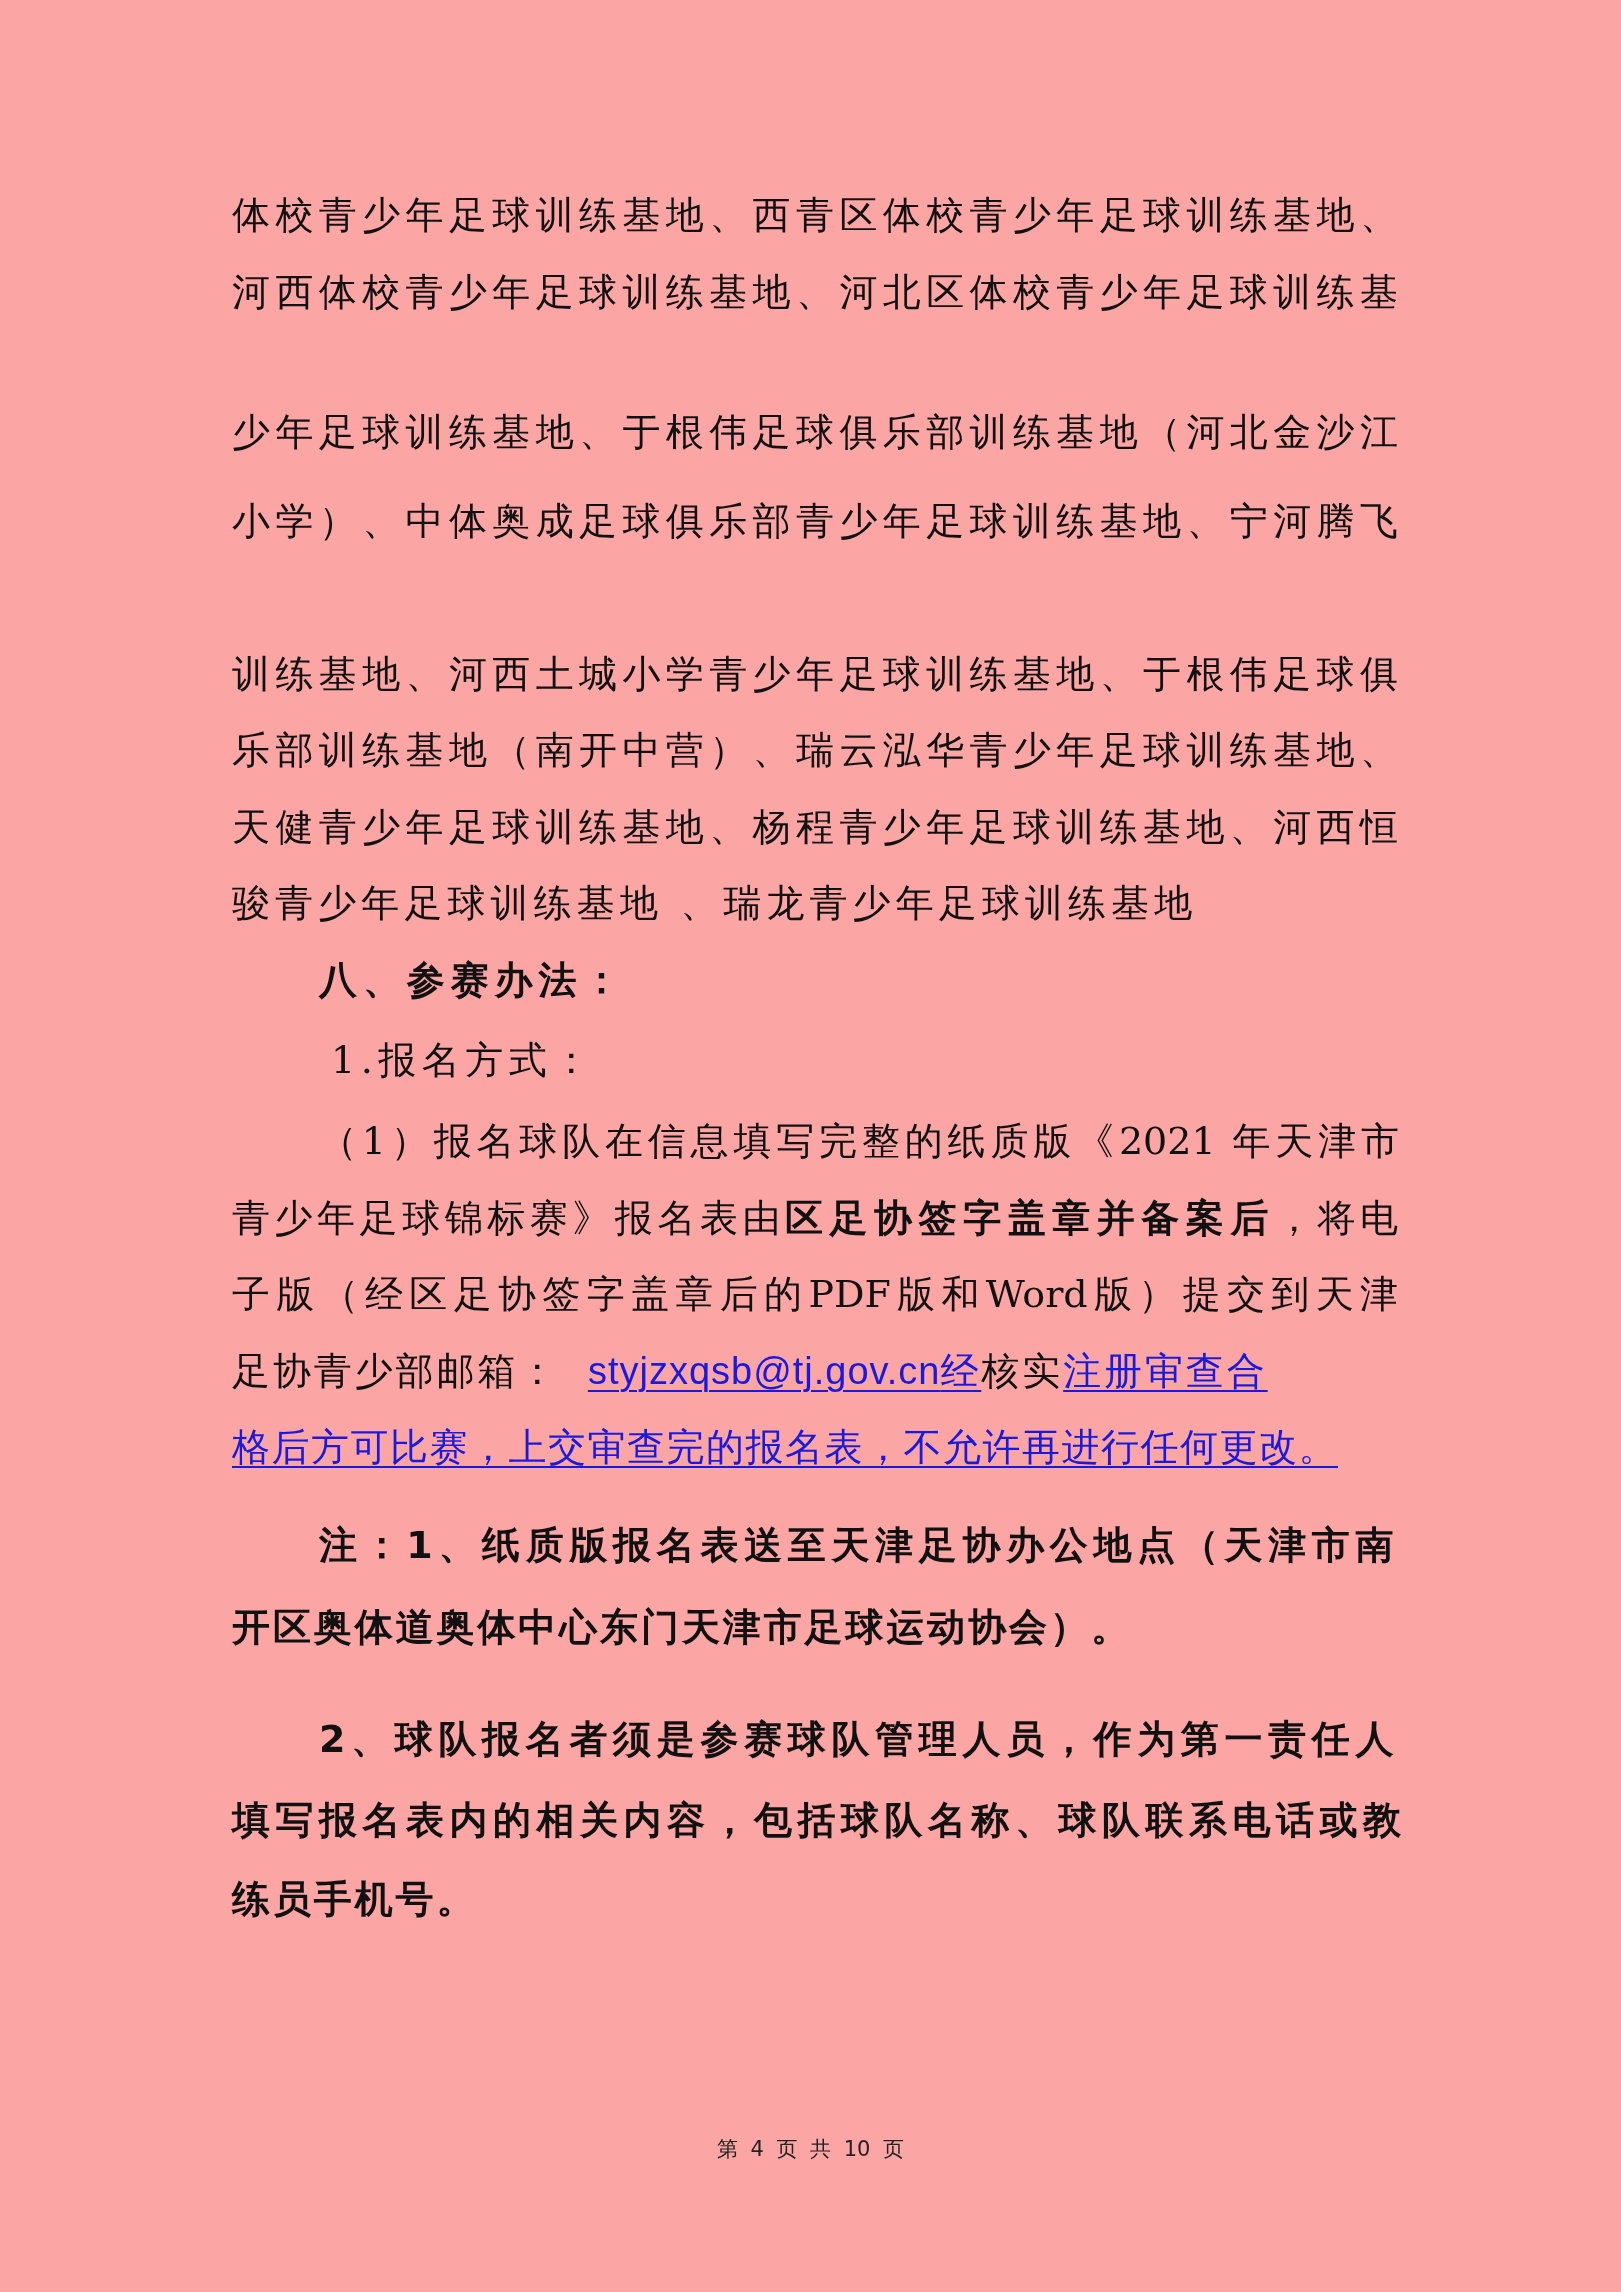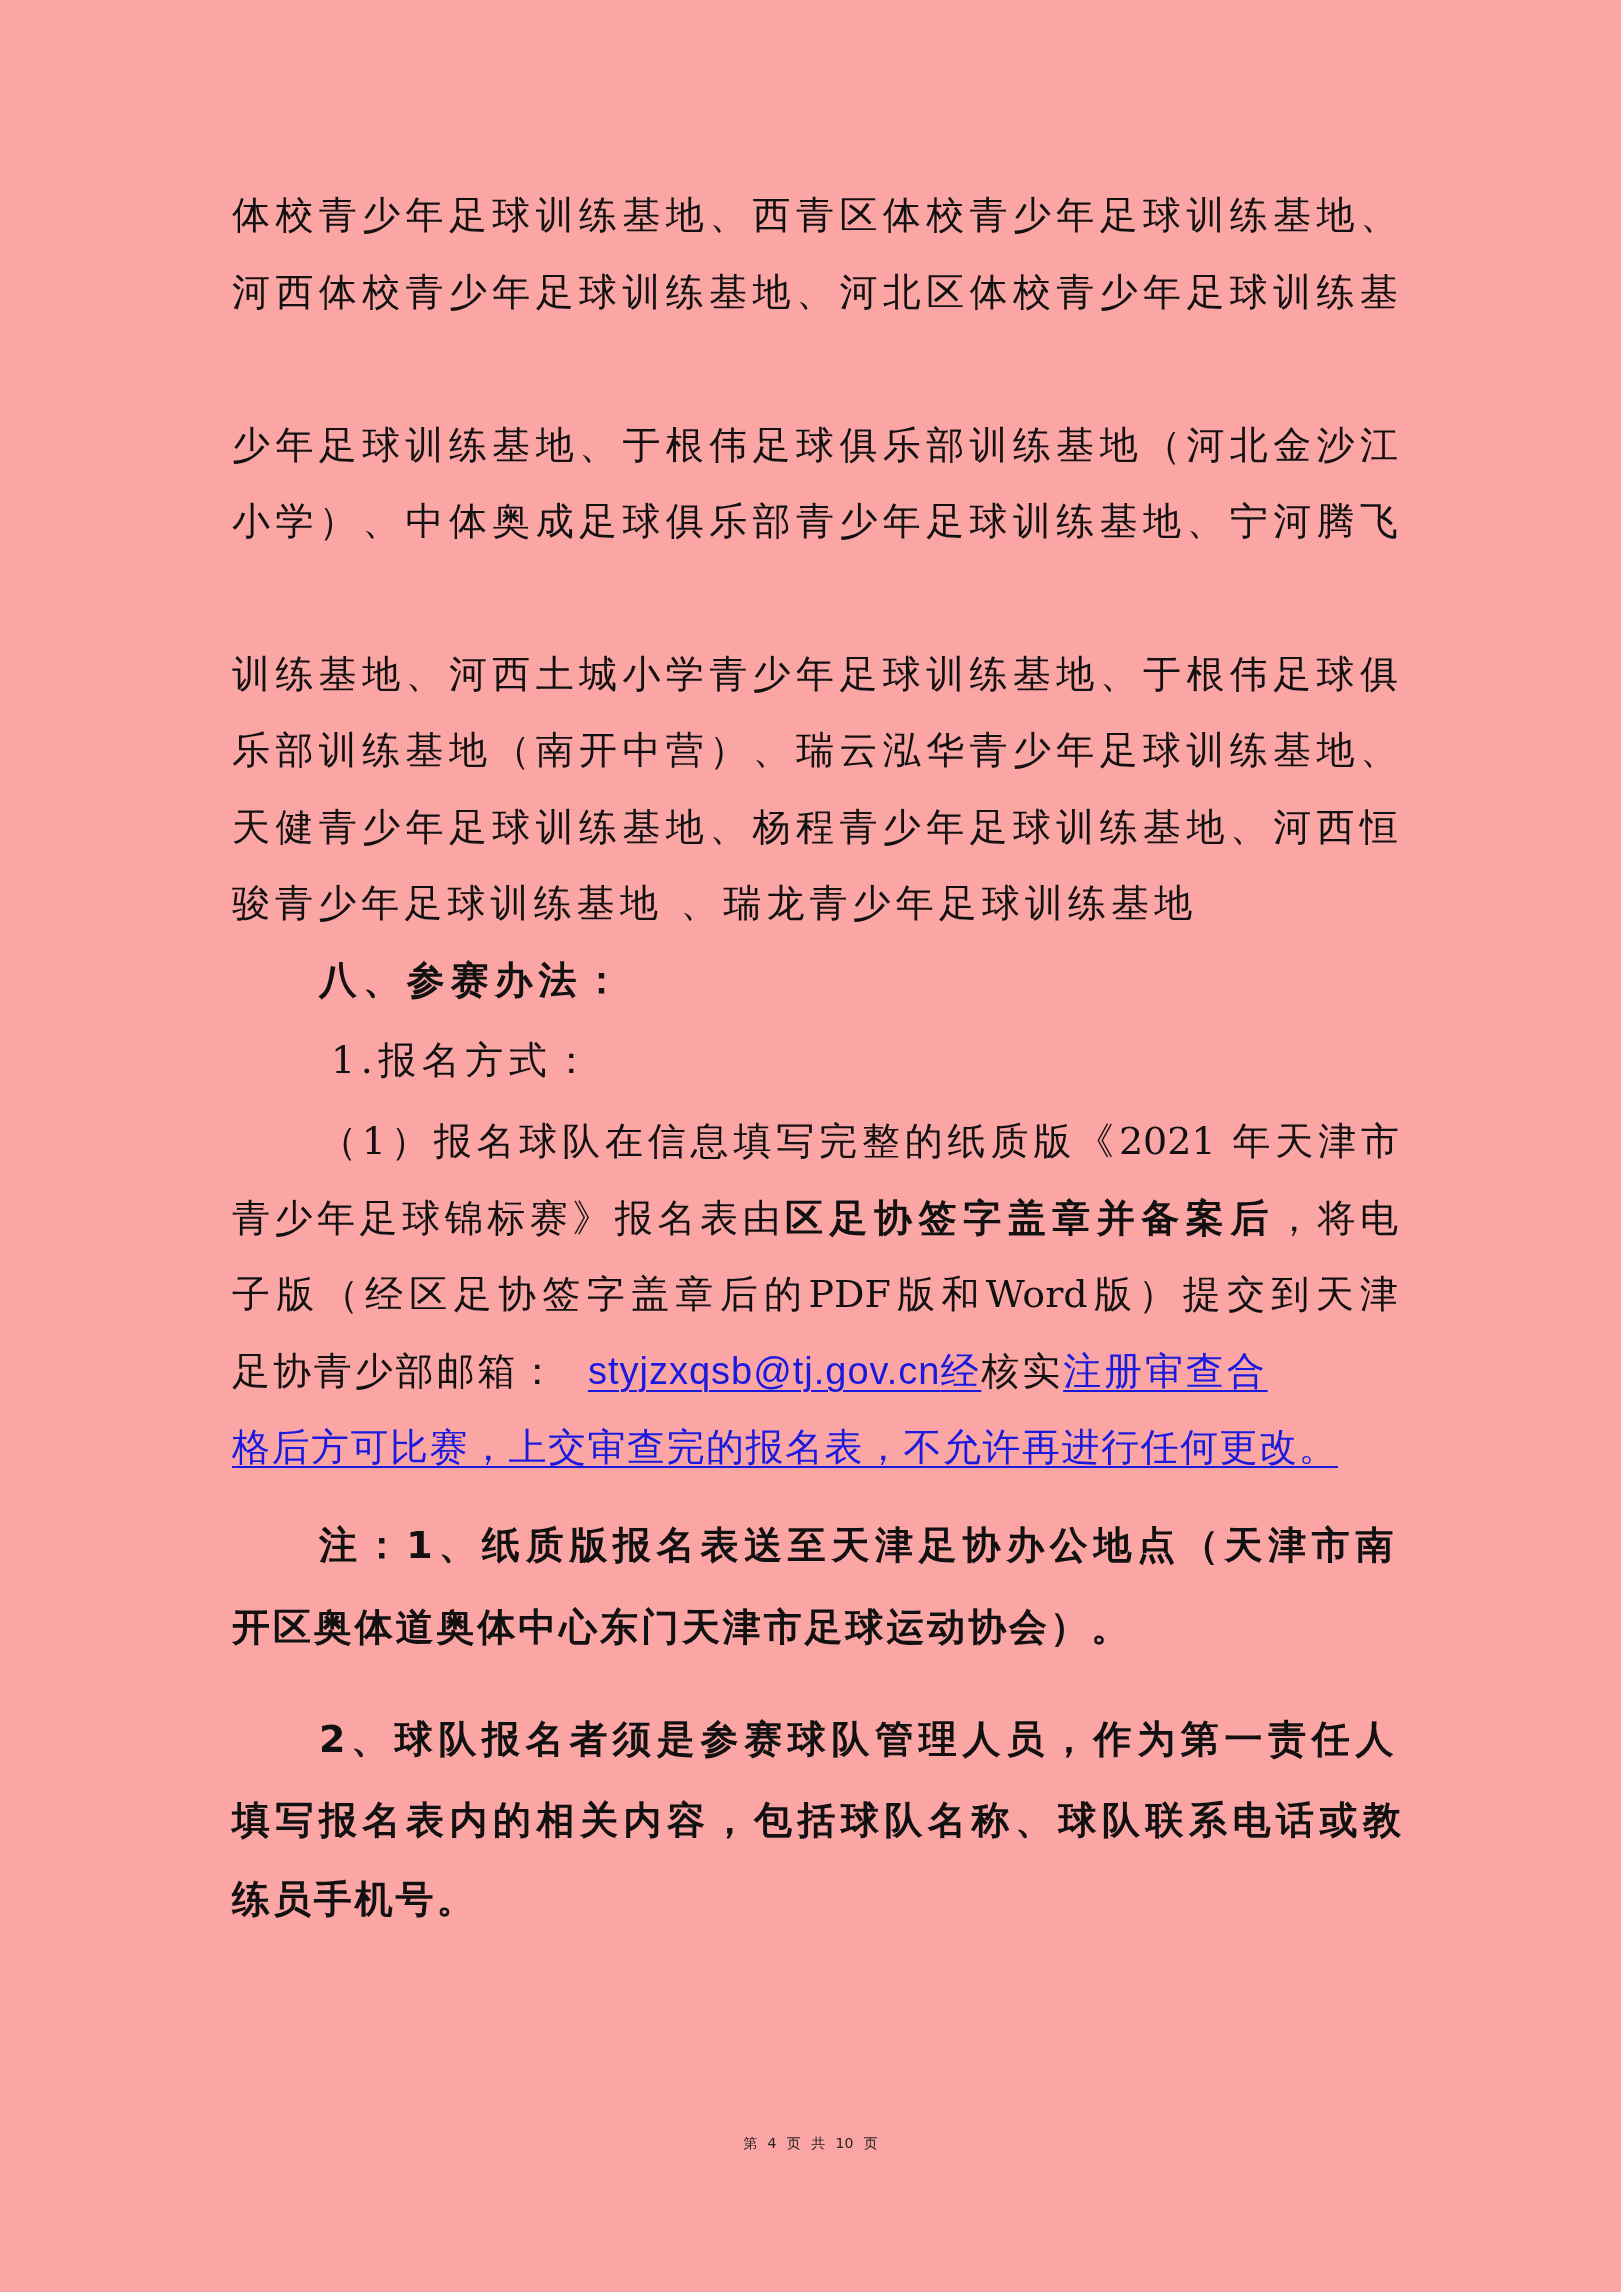--- a/index.html
+++ b/index.html
@@ -22,33 +22,33 @@
     .heading { font-family: "DejaVu Sans", "Liberation Sans", sans-serif; font-weight: bold; letter-spacing: 5.9px; }
     .b { font-family: "DejaVu Sans", "Liberation Sans", sans-serif; font-weight: bold; letter-spacing: 2px; }
     .link { color: #1a1adf; text-decoration: underline; text-decoration-thickness: 2px; text-underline-offset: 5.9px; }
     .mono { font-family: Liberation Sans, sans-serif; letter-spacing: 1px; }
     .footer {
       position: absolute;
       left: 0; width: 1621px;
       top: 2135px;
       text-align: center;
       font-family: "DejaVu Sans", "Liberation Sans", sans-serif;
-      font-size: 14px;
+      font-size: 21px;
       color: #222;
       word-spacing: 5.9px;
     }
   </style>
 </head>
 <body>
 
 <div class="page">
 
   <div class="line justify" style="top:186px;">体校青少年足球训练基地、西青区体校青少年足球训练基地、</div>
   <div class="line justify" style="top:263px;">河西体校青少年足球训练基地、河北区体校青少年足球训练基</div>
-  <div class="line justify" style="top:416px;">少年足球训练基地、于根伟足球俱乐部训练基地（河北金沙江</div>
+  <div class="line justify" style="top:403px;">少年足球训练基地、于根伟足球俱乐部训练基地（河北金沙江</div>
   <div class="line justify" style="top:492px;">小学）、中体奥成足球俱乐部青少年足球训练基地、宁河腾飞</div>
   <div class="line justify" style="top:645px;">训练基地、河西土城小学青少年足球训练基地、于根伟足球俱</div>
   <div class="line justify" style="top:721px;">乐部训练基地（南开中营）、瑞云泓华青少年足球训练基地、</div>
   <div class="line justify" style="top:798px;">天健青少年足球训练基地、杨程青少年足球训练基地、河西恒</div>
   <div class="line" style="top:874px; letter-spacing:5.1px;">骏青少年足球训练基地 、瑞龙青少年足球训练基地</div>
 
   <div class="line heading" style="top:951px; left:319px;">八、参赛办法：</div>
 
   <div class="line" style="top:1031px; left:331px;">1.报名方式：</div>
 

